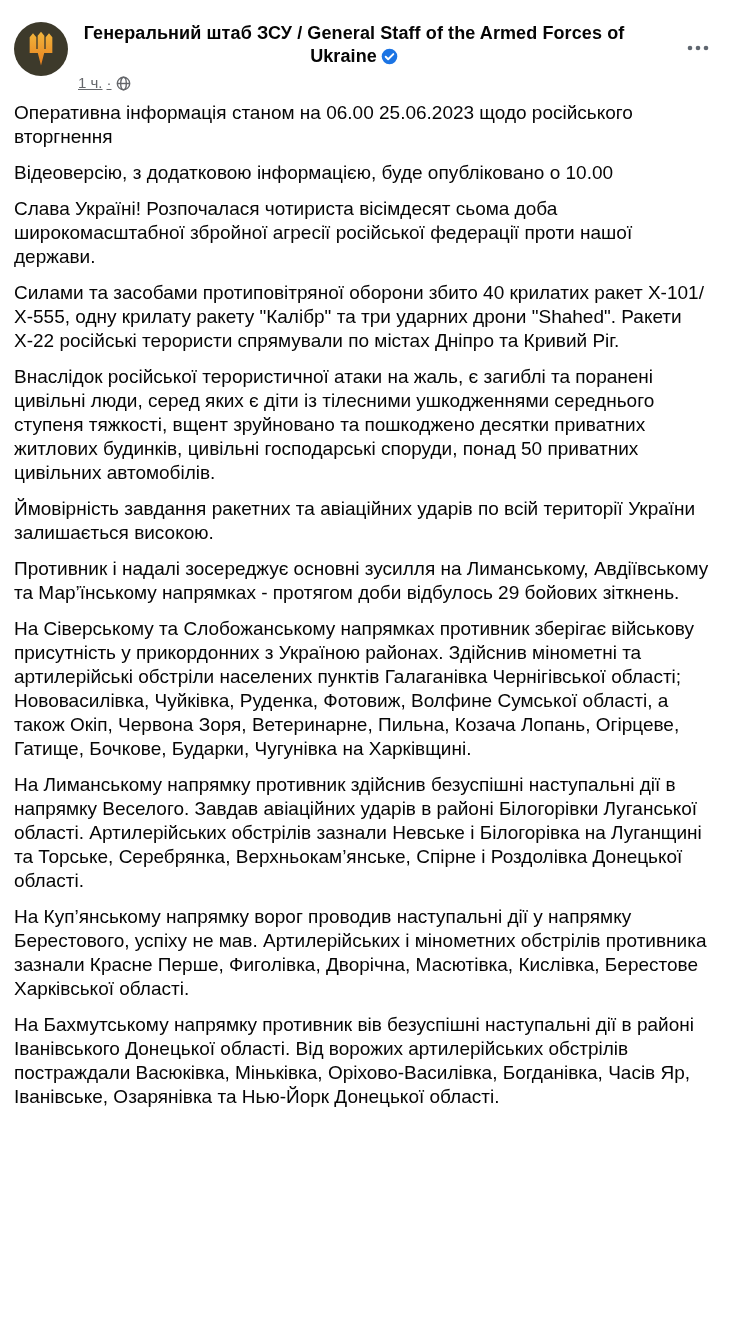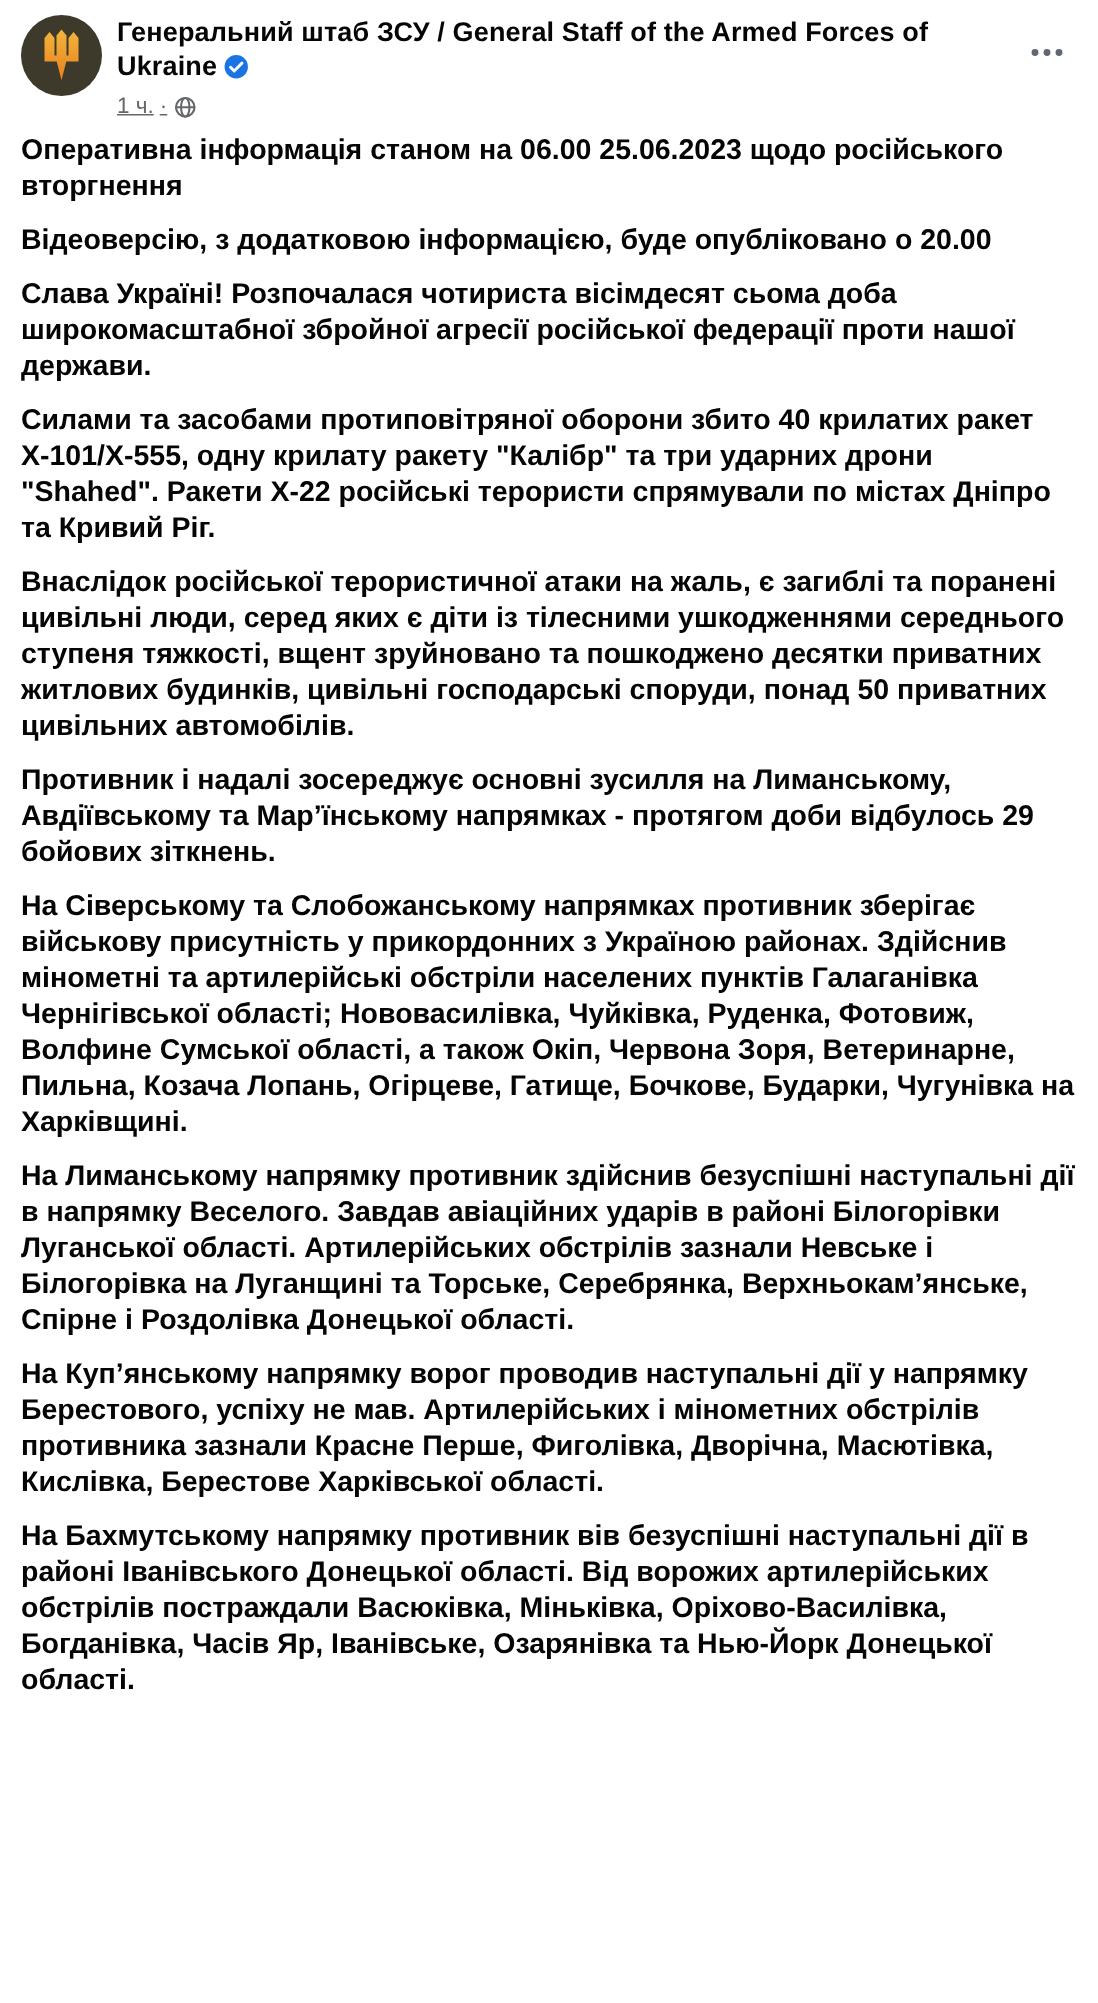--- a/index.html
+++ b/index.html
@@ -15,21 +15,22 @@
     overflow-x: hidden;
   }
   .post {
     width: 732px;
     background: #ffffff;
   }
   
   .header {
     display: flex;
     align-items: flex-start;
-    padding: 10px 16px 0 14px;
+    padding: 22px 16px 0 14px;
+    text-align: center;
   }
   .avatar {
     width: 54px;
     height: 54px;
     border-radius: 50%;
     background: #3d3a2b;
     flex: 0 0 54px;
     display: flex;
     align-items: center;
     justify-content: center;
@@ -81,21 +82,21 @@
     cursor: pointer;
   }
   
   .post-body {
     padding: 9px 14px 0 14px;
   }
   .post-body p {
     margin: 0 0 12px 0;
     font-size: 19px;
     line-height: 24px;
-    font-weight: 700;
+    font-weight: 400;
     color: #050505;
     word-wrap: break-word;
   }
 </style>
 </head>
 <body>
 
 <div class="post">
 
   <div class="header">
@@ -151,24 +152,25 @@
             <circle cx="19" cy="3" r="2.3"></circle>
           </g>
         </svg>
       </span>
     </div>
 
   </div>
 
   <div class="post-body">
       <p>Оперативна інформація станом на 06.00 25.06.2023 щодо російського вторгнення</p>
-      <p>Відеоверсію, з додатковою інформацією, буде опубліковано о 20.00</p>
+      <p>Відеоверсію, з додатковою інформацією, буде опубліковано о 10.00</p>
       <p>Слава Україні! Розпочалася чотириста вісімдесят сьома доба широкомасштабної збройної агресії російської федерації проти нашої держави.</p>
       <p>Силами та засобами протиповітряної оборони збито 40 крилатих ракет Х-101/Х-555, одну крилату ракету "Калібр" та три ударних дрони "Shahed". Ракети Х-22 російські терористи спрямували по містах Дніпро та Кривий Ріг.</p>
       <p>Внаслідок російської терористичної атаки на жаль, є загиблі та поранені цивільні люди, серед яких є діти із тілесними ушкодженнями середнього ступеня тяжкості, вщент зруйновано та пошкоджено десятки приватних житлових будинків, цивільні господарські споруди, понад 50 приватних цивільних автомобілів.</p>
+      <p>Ймовірність завдання ракетних та авіаційних ударів по всій території України залишається високою.</p>
       <p>Противник і надалі зосереджує основні зусилля на Лиманському, Авдіївському та Мар’їнському напрямках - протягом доби відбулось 29 бойових зіткнень.</p>
       <p>На Сіверському та Слобожанському напрямках противник зберігає військову присутність у прикордонних з Україною районах. Здійснив мінометні та артилерійські обстріли населених пунктів Галаганівка Чернігівської області; Нововасилівка, Чуйківка, Руденка, Фотовиж, Волфине Сумської області, а також Окіп, Червона Зоря, Ветеринарне, Пильна, Козача Лопань, Огірцеве, Гатище, Бочкове, Бударки, Чугунівка на Харківщині.</p>
       <p>На Лиманському напрямку противник здійснив безуспішні наступальні дії в напрямку Веселого. Завдав авіаційних ударів в районі Білогорівки Луганської області. Артилерійських обстрілів зазнали Невське і Білогорівка на Луганщині та Торське, Серебрянка, Верхньокам’янське, Спірне і Роздолівка Донецької області.</p>
       <p>На Куп’янському напрямку ворог проводив наступальні дії у напрямку Берестового, успіху не мав. Артилерійських і мінометних обстрілів противника зазнали Красне Перше, Фиголівка, Дворічна, Масютівка, Кислівка, Берестове Харківської області.</p>
       <p>На Бахмутському напрямку противник вів безуспішні наступальні дії в районі Іванівського Донецької області. Від ворожих артилерійських обстрілів постраждали Васюківка, Міньківка, Оріхово-Василівка, Богданівка, Часів Яр, Іванівське, Озарянівка та Нью-Йорк Донецької області.</p>
     </div>
 
 </div>
 
 </body></html>

